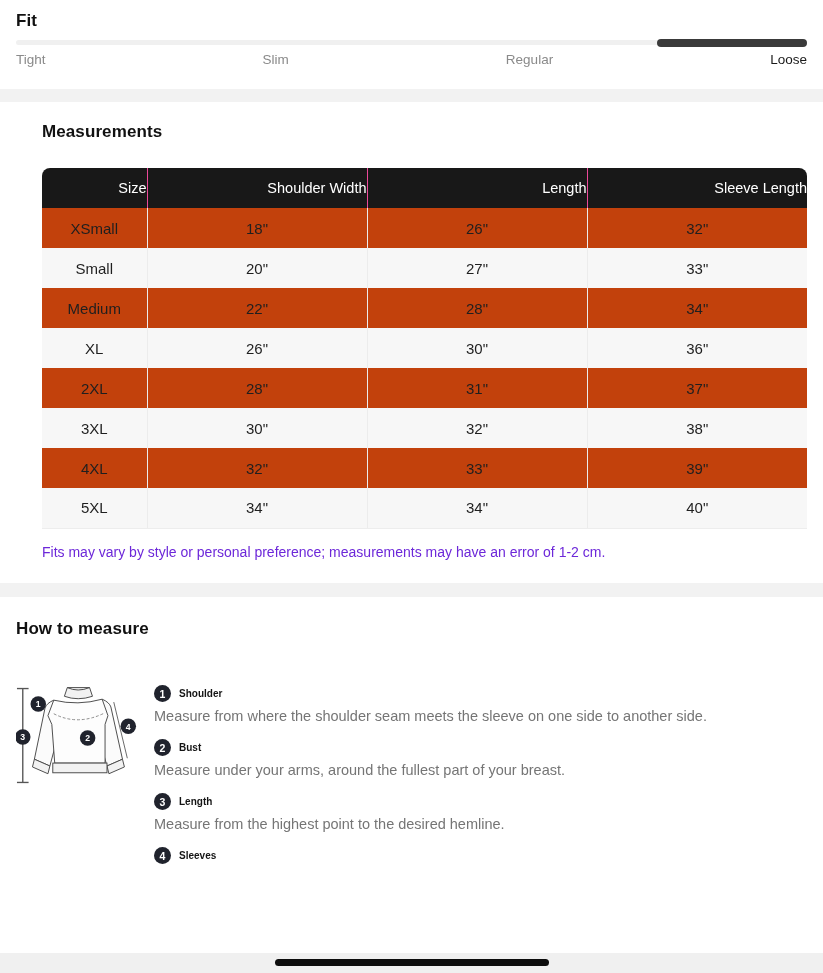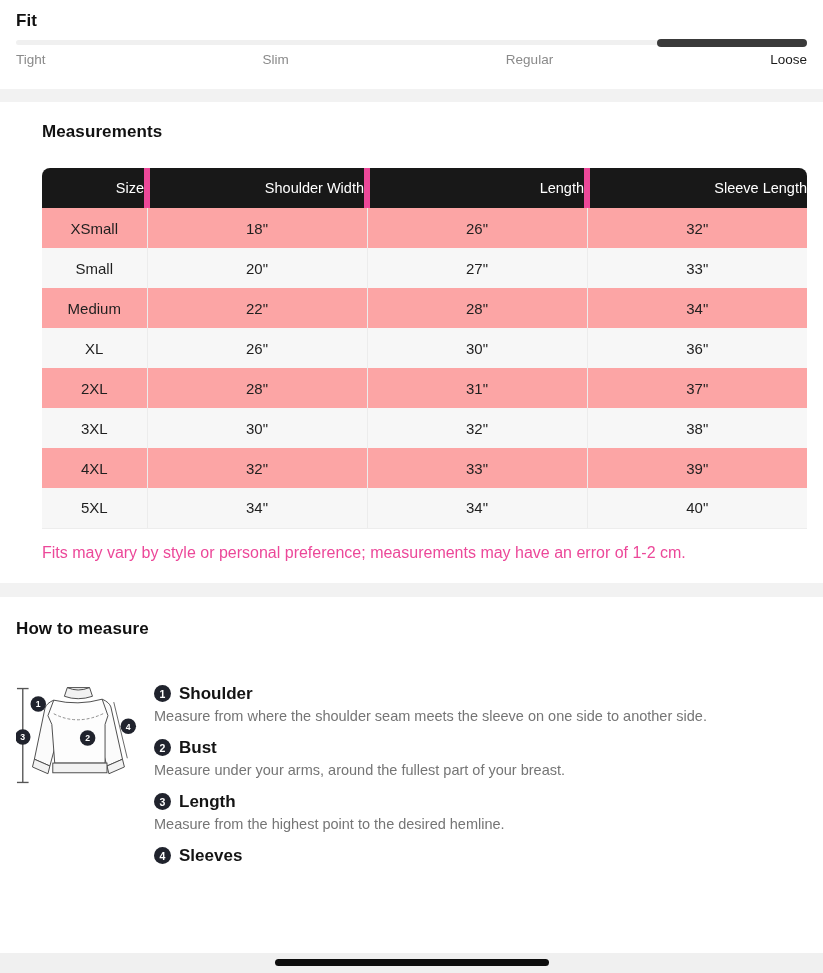--- a/index.html
+++ b/index.html
@@ -25,44 +25,44 @@
   .div2 { margin-top:22px; height:14px; }
 
   
   .meas-section { padding-top:20px;padding-left:42px; }
   table.size-table { width:100%; border-collapse:collapse; margin-top:26px; table-layout:fixed; }
   .size-table col.c-size { width:105px; }
   .size-table th {
     background:#181818; color:#fff; font-weight:400; font-size:14.5px;
     height:40px; text-align:right;
   }
-  .size-table th + th { border-left:6px solid #ec4899; }
+  .size-table th + th { border-left:1px solid #ec4899; }
   .size-table thead th:first-child { border-top-left-radius:8px; }
   .size-table thead th:last-child  { border-top-right-radius:8px; }
   .size-table td {
-    height:40px; text-align:center; font-size:15px; color:#1f1f1f; background:#fca5a5;
+    height:40px; text-align:center; font-size:15px; color:#1f1f1f; background:#c2410c;
   }
   .size-table td + td { border-left:1px solid #ececec; }
   .size-table tbody tr:nth-child(even) td { background:#f7f7f7; }
   .size-table tbody tr:last-child td { border-bottom:1px solid #ededed; }
-  .footnote { margin-top:15px; font-size:16px; line-height:17px; color:#ec4899; }
+  .footnote { margin-top:15px; font-size:14px; line-height:17px; color:#6d28d9; }
 
   
   .howto-section { padding-top:22px; }
   .howto-content { display:flex; align-items:flex-start; margin-top:43px; }
   .diagram { width:121px; height:107px; flex:0 0 auto; }
   .measure-list { margin-left:17px; padding-top:2px; flex:1; }
   .m-item { margin-bottom:12px; }
   .m-head { display:flex; align-items:center; height:20px; }
   .badge {
     width:17px; height:17px; border-radius:50%; background:#20232d; color:#fff;
     font-size:10.5px; font-weight:700; display:flex; align-items:center; justify-content:center;
     flex:0 0 auto;
   }
-  .m-title { margin-left:8px; font-size:17px; font-weight:700; color:#141414; }
+  .m-title { margin-left:8px; font-size:10px; font-weight:700; color:#141414; }
   .m-desc { margin-top:2px; font-size:14.5px; line-height:20px; color:#757575; }
 
   
   .bottom-bar { position:absolute; left:0; right:0; bottom:0; height:20px; background:#f0f0f0; }
   .bottom-thumb { width:274px; height:7px; background:#0d0d0d; border-radius:4px; margin:6px auto 0 auto; }
 </style>
 </head>
 <body>
 
 <div class="section fit-section">

